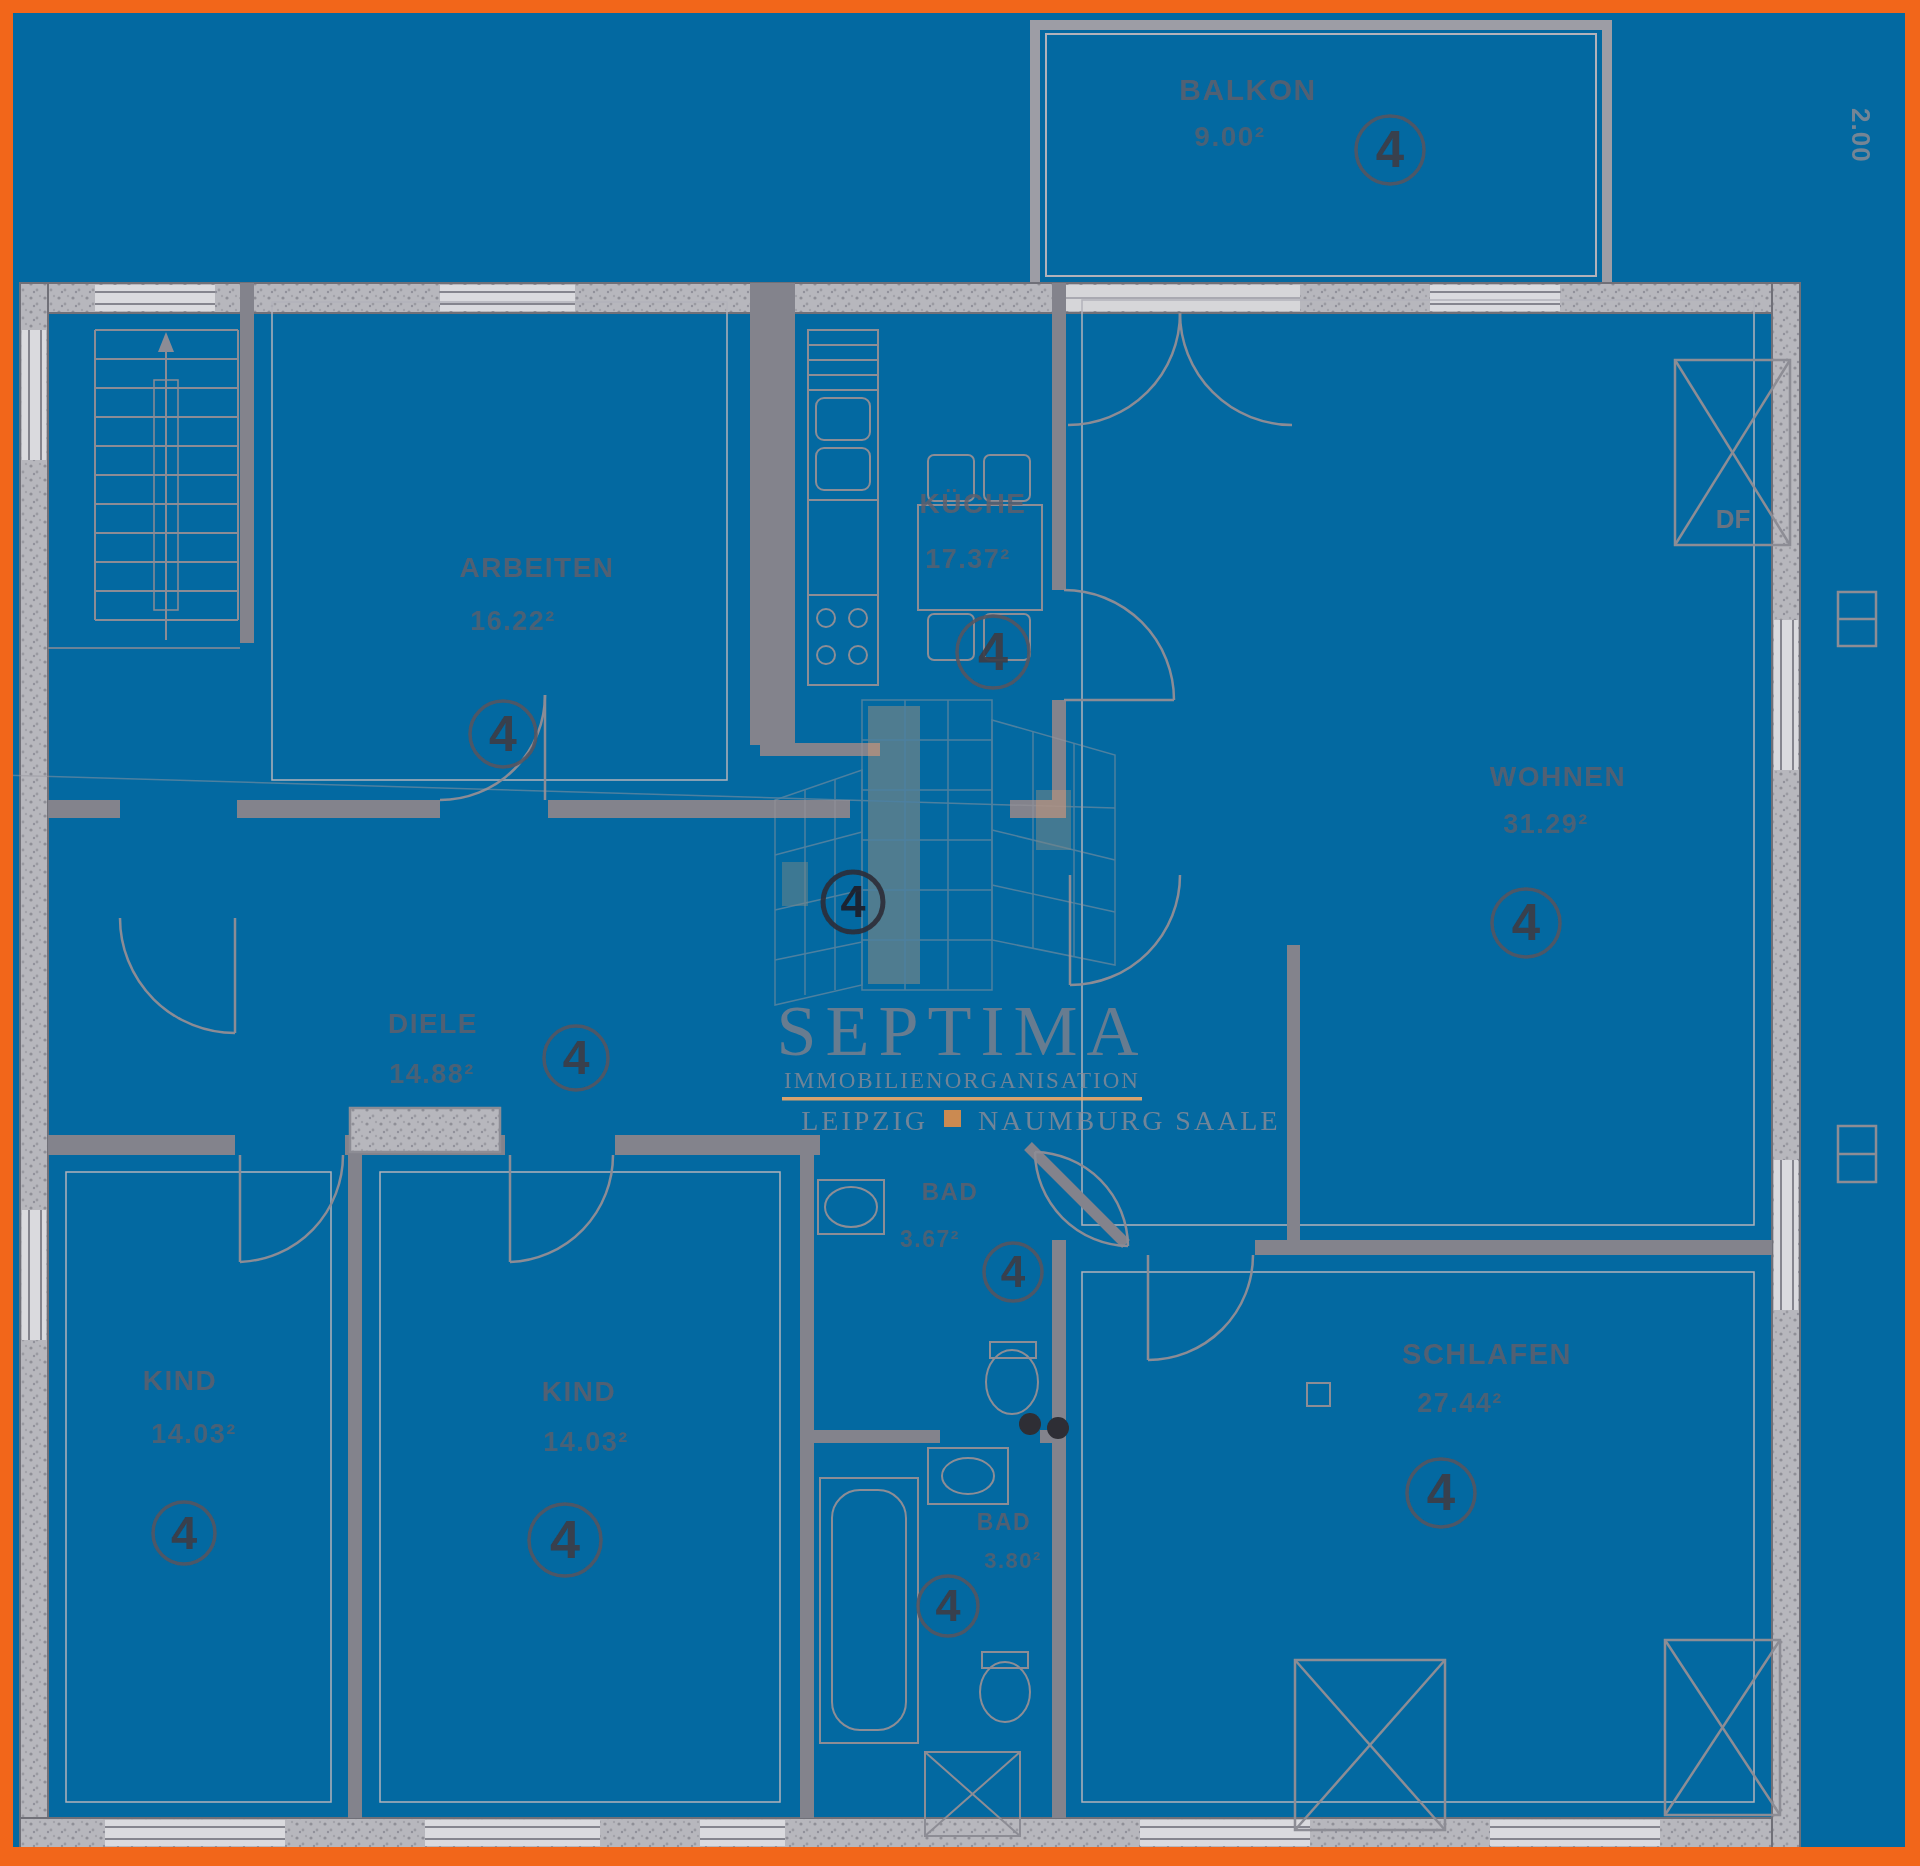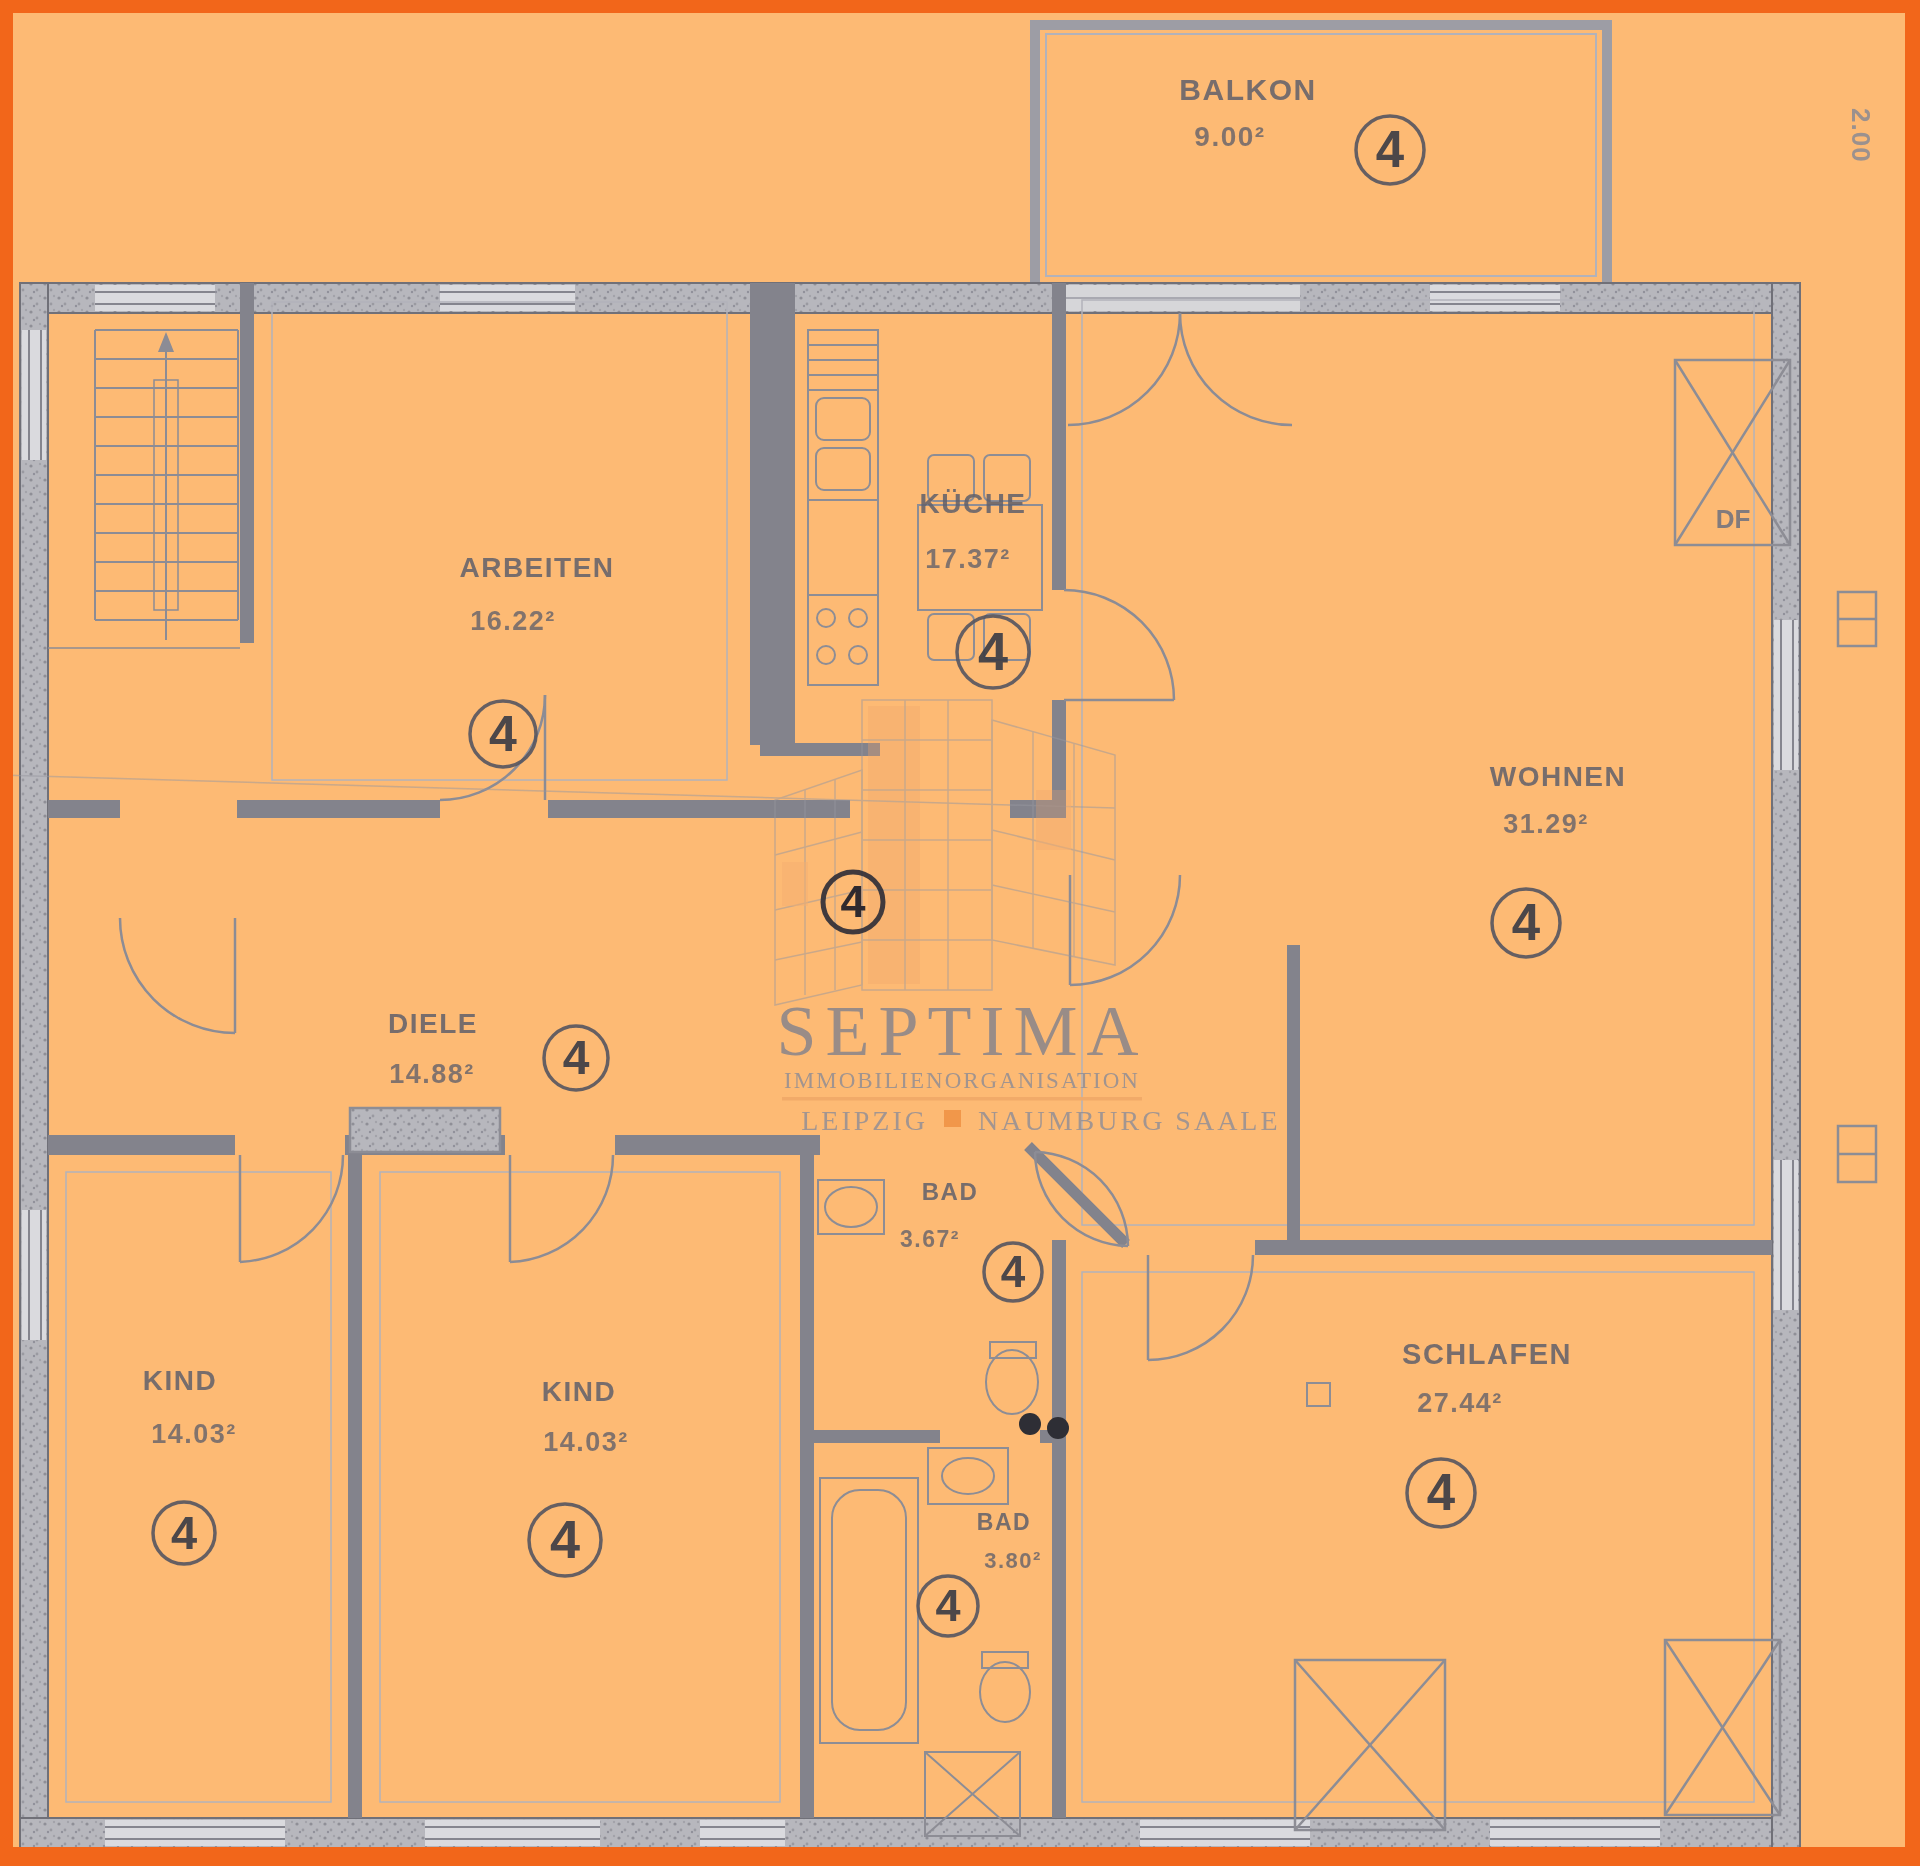--- a/index.html
+++ b/index.html
@@ -1,16 +1,16 @@
 <!DOCTYPE html>
 <html><head>
 <meta charset="utf-8">
 <style>
   html,body{margin:0;padding:0;background:#9a9aa0;}
-  #page{position:relative;width:1920px;height:1866px;background:#fdba74;overflow:hidden;
+  #page{position:relative;width:1920px;height:1866px;background:#0369a1;overflow:hidden;
         font-family:"Liberation Sans",sans-serif;}
   #frame{position:absolute;inset:0;border:13px solid #f2661a;border-bottom-width:19px;border-right-width:15px;
          pointer-events:none;z-index:50;}
   svg{position:absolute;left:0;top:0;}
   text{font-family:"Liberation Sans",sans-serif;}
   .room-name,.room-area{fill:#60606b;font-weight:700;letter-spacing:1.5px;opacity:.85;}
   .room-area{opacity:.78;}
   .marker-circle{fill:none;stroke:#55555f;stroke-width:3.5;opacity:.9;}
   .marker-digit{fill:#3c3c46;font-weight:700;opacity:.92;}
   .bold-marker .marker-circle{stroke:#2e2e36;stroke-width:5;}

